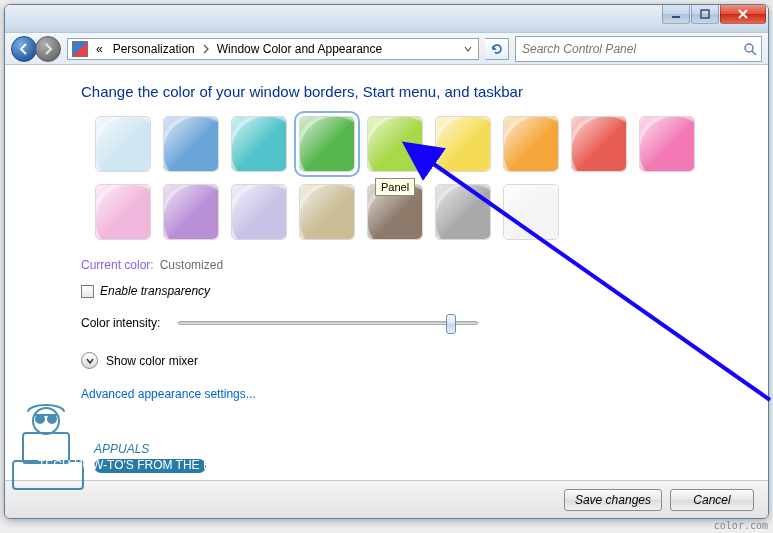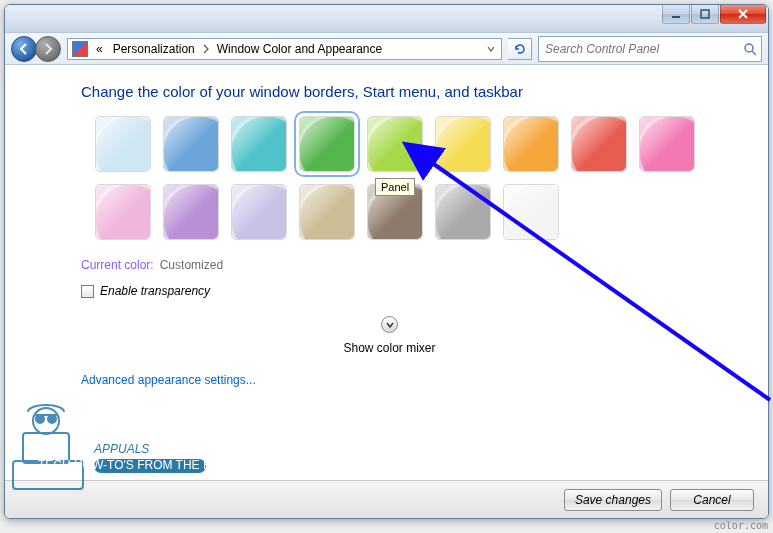--- a/index.html
+++ b/index.html
@@ -64,21 +64,21 @@
   }
   .addr-seg { color: #000; padding: 2px 4px; }
   .addr-sep { width: 10px; height: 16px; display:flex; align-items:center; justify-content:center; color:#555; }
   .addr-drop { margin-left: auto; color:#555; padding:0 4px; display:flex; align-items:center;}
   .refresh-btn {
     width: 24px; height: 22px; border:1px solid #8fa5bd; border-left:none;
     background: linear-gradient(to bottom,#fff,#e8eef5); display:flex; align-items:center; justify-content:center;
     color:#1a61b7;
   }
   .searchbox {
-    width: 224px; height: 22px; border:1px solid #8fa5bd; background:#fff;
+    width: 247px; height: 22px; border:1px solid #8fa5bd; background:#fff;
     display:flex; align-items:center; padding:12px 4px; gap:4px; color:#6d6d6d; font-style: italic;
   }
   .searchbox input { border:none; outline:none; flex:1; font-style:italic; color:#6d6d6d; background:transparent; }
   .mag { width:14px; height:14px; display:flex; align-items:center; justify-content:center; }
   
   .content { position:absolute; left:0; right:0; top:60px; bottom:38px; padding: 18px 70px 0 76px; }
   .heading { color:#003399; font-size:15px; margin-bottom:16px; }
   .swatches { display:flex; flex-wrap:wrap; gap:12px; width: 620px; margin-left: 14px; margin-bottom:18px; position:relative; }
   .swatch {
     width: 56px; height: 56px; border-radius: 5px;
@@ -112,21 +112,21 @@
   .slider-row { display:flex; align-items:center; gap:18px; margin-bottom:22px;}
   .slider-track {
     width: 300px; height:4px; background: linear-gradient(to bottom,#bbb,#eee);
     border-radius:2px; border:1px solid #aaa; position:relative;
   }
   .slider-thumb {
     position:absolute; top:-8px; width:10px; height:20px;
     background: linear-gradient(to bottom,#f8fbfd,#d7e4f0 50%,#c1d6eb 52%,#e8f1fa);
     border:1px solid #6f8ca8; border-radius:3px;
   }
-  .expander { display:flex; align-items:center; gap:8px; margin-bottom:18px;flex-direction:column; }
+  .expander { display:flex; align-items:center; gap:8px; margin-bottom:18px; }
   .expbtn {
     width:17px; height:17px; border-radius:50%; border:1px solid #888;
     background: linear-gradient(to bottom,#fff,#d8d8d8);
     display:flex; align-items:center; justify-content:center;
   }
   .link { color:#0066cc; cursor:pointer; }
   
   .footer {
     position:absolute; left:0; right:0; bottom:0; height:38px;
     background: linear-gradient(to bottom,#f4f4f4,#e3e3e3);
@@ -274,20 +274,26 @@
     <div class="row">
       <span class="lbl">Current color:</span>
       <span class="val">Customized</span>
     </div>
 
     <div class="cbwrap">
       <span class="cb"></span>
       <span>Enable transparency</span>
     </div>
 
+    <div class="slider-row">
+      <span>Color intensity:</span>
+      <div class="slider-track">
+        <div class="slider-thumb" id="sthumb" style="left: 266.8px;"></div>
+      </div>
+    </div>
 
     <div class="expander">
       <span class="expbtn">
         <svg width="10" height="10" viewBox="0 0 10 10">
             <path d="M2 3 L5 7 L8 3" stroke="#333" stroke-width="1.4" fill="none"></path>
           </svg>
       </span>
       <span>Show color mixer</span>
     </div>
 

